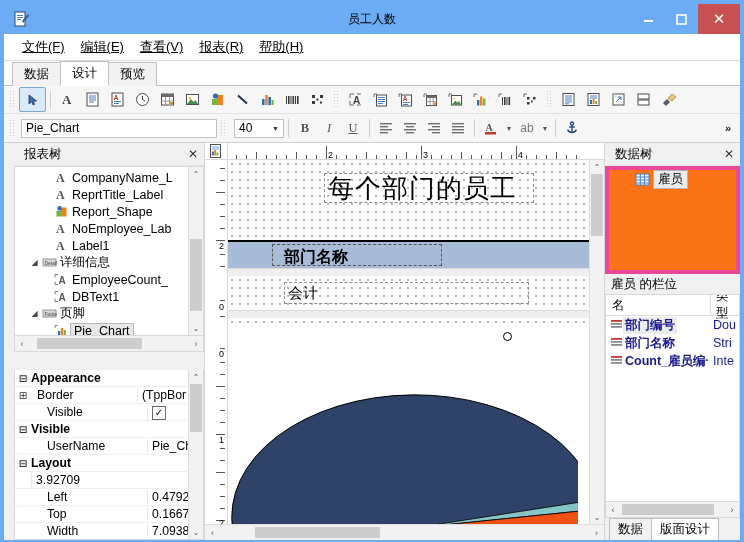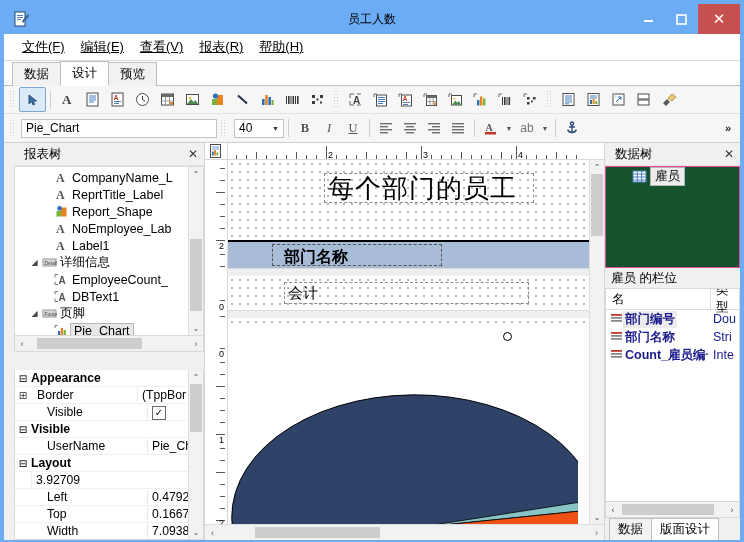--- a/index.html
+++ b/index.html
@@ -118,21 +118,21 @@
   .cv-vscroll{position:absolute;right:0;top:0;bottom:0;width:14px;background:#f2f2f2;border-left:1px solid #dedede;}
   .cv-vscroll .ar{height:14px;display:flex;align-items:center;justify-content:center;font-size:8px;color:#555;}
   .cv-vscroll .thumb{position:absolute;left:1px;right:1px;background:#cdcdcd;}
   .cv-hscroll{height:15px;background:#f2f2f2;border-top:1px solid #dedede;display:flex;
               align-items:center;position:relative;}
   .cv-hscroll .ar{width:15px;text-align:center;font-size:9px;color:#555;}
   .cv-hscroll .thumb{position:absolute;top:2px;bottom:2px;background:#cdcdcd;}
 
   
   .right{width:135px;display:flex;flex-direction:column;background:#f0f0f0;}
-  .dtree{height:100px;background:#14532d;border:1px solid #ec4899;position:relative;overflow:hidden;}
+  .dtree{height:100px;background:#f97316;border:4px solid #ec4899;position:relative;overflow:hidden;}
   .dtrow{height:19px;display:flex;align-items:center;font-size:12.5px;padding-left:24px;}
   .dtrow .ico{width:18px;display:flex;align-items:center;justify-content:center;}
   .dtrow .lbl{border:1px solid #b6b6b6;background:#ececec;padding:0 4px;margin-left:2px;}
   .fieldhdr{height:20px;display:flex;align-items:center;font-size:12.5px;padding-left:6px;
             background:#f0f0f0;}
   .gridwrap{flex:1;background:#fff;border:1px solid #d9d9d9;overflow:hidden;position:relative;}
   .ghdr{height:20px;display:flex;font-size:12.5px;border-bottom:1px solid #dcdcdc;background:#fff;}
   .ghdr .c1{width:98px;padding-left:6px;display:flex;align-items:center;border-right:1px solid #dcdcdc;}
   .ghdr .c2{flex:1;padding-left:5px;display:flex;align-items:center;}
   .grow{height:18px;display:flex;font-size:12.5px;align-items:center;}

